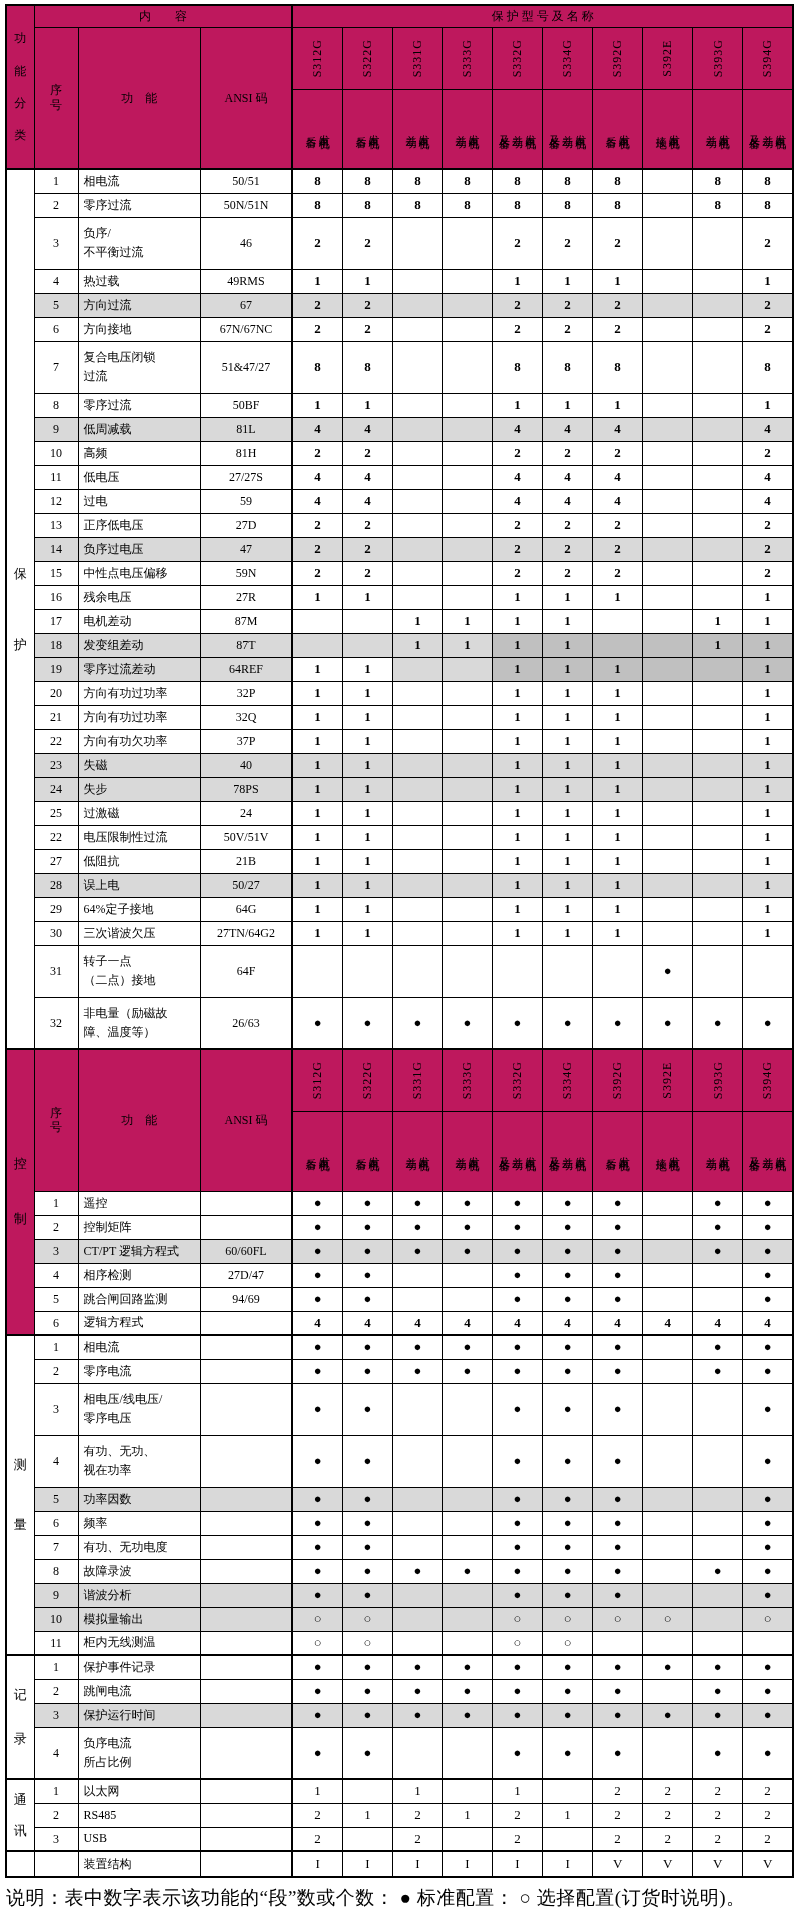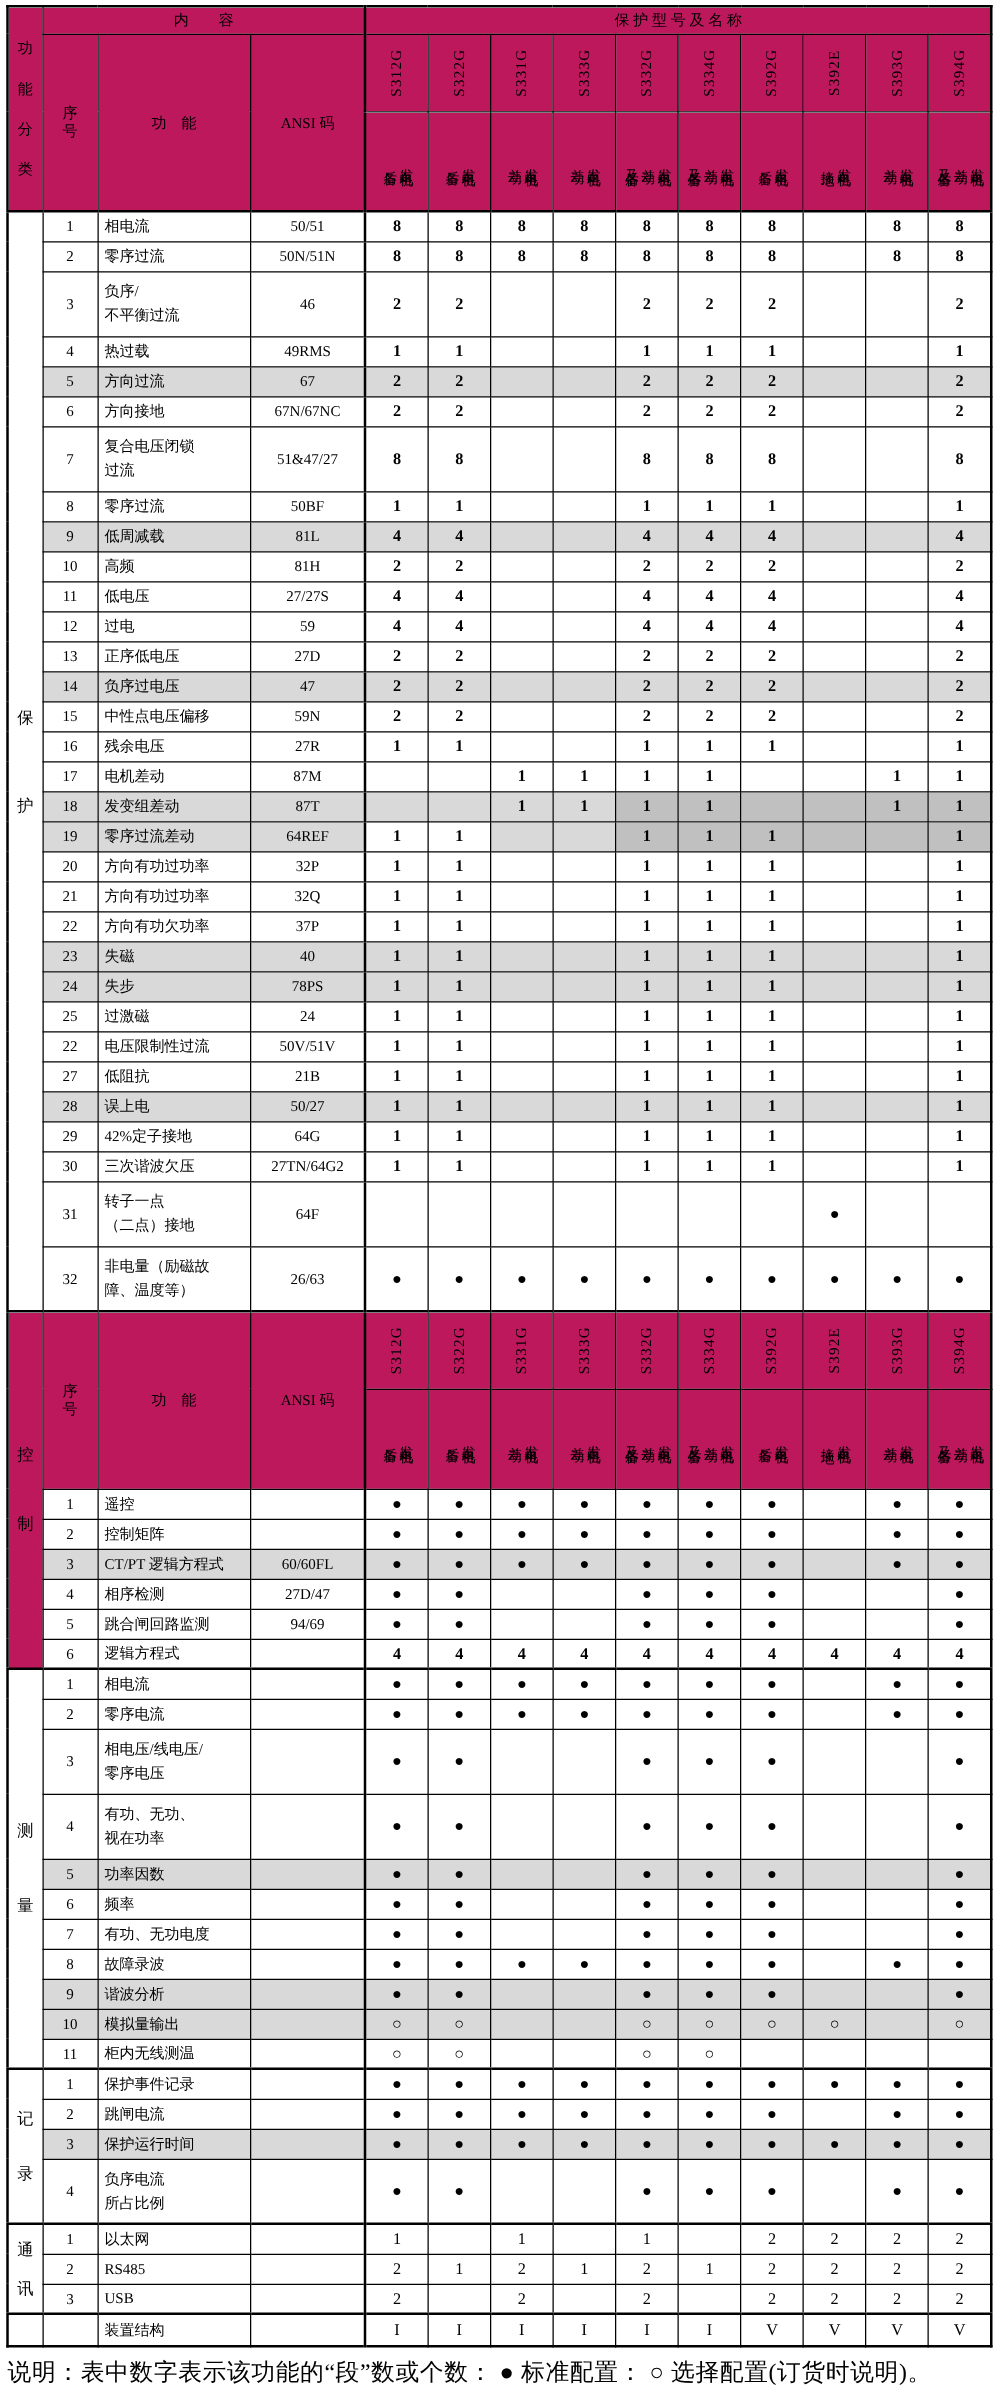--- a/index.html
+++ b/index.html
@@ -573,21 +573,21 @@
         <td class="val b shade"></td>
         <td class="val b shade">1</td>
         <td class="val b shade">1</td>
         <td class="val b shade">1</td>
         <td class="val b shade"></td>
         <td class="val b shade"></td>
         <td class="val b shade">1</td>
       </tr>
       <tr>
         <td>29</td>
-        <td class="func">42%定子接地</td>
+        <td class="func">64%定子接地</td>
         <td>64G</td>
         <td class="val b thickL">1</td>
         <td class="val b">1</td>
         <td class="val b"></td>
         <td class="val b"></td>
         <td class="val b">1</td>
         <td class="val b">1</td>
         <td class="val b">1</td>
         <td class="val b"></td>
         <td class="val b"></td>

